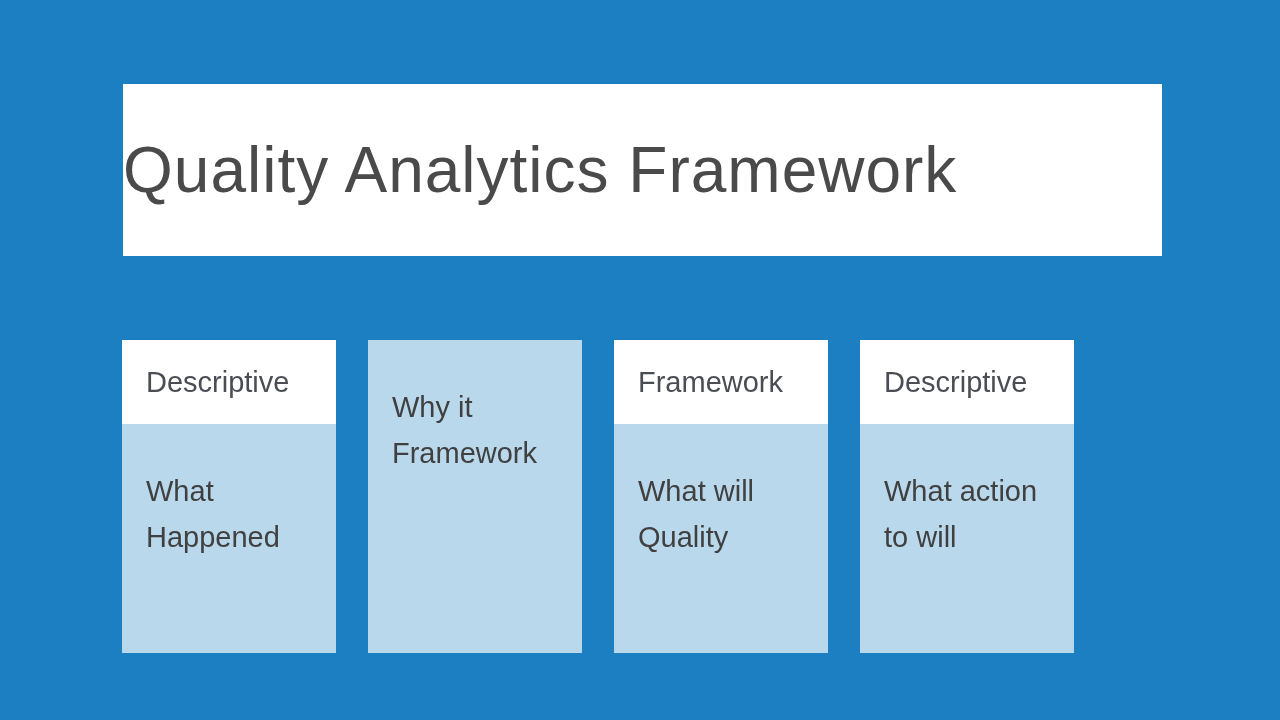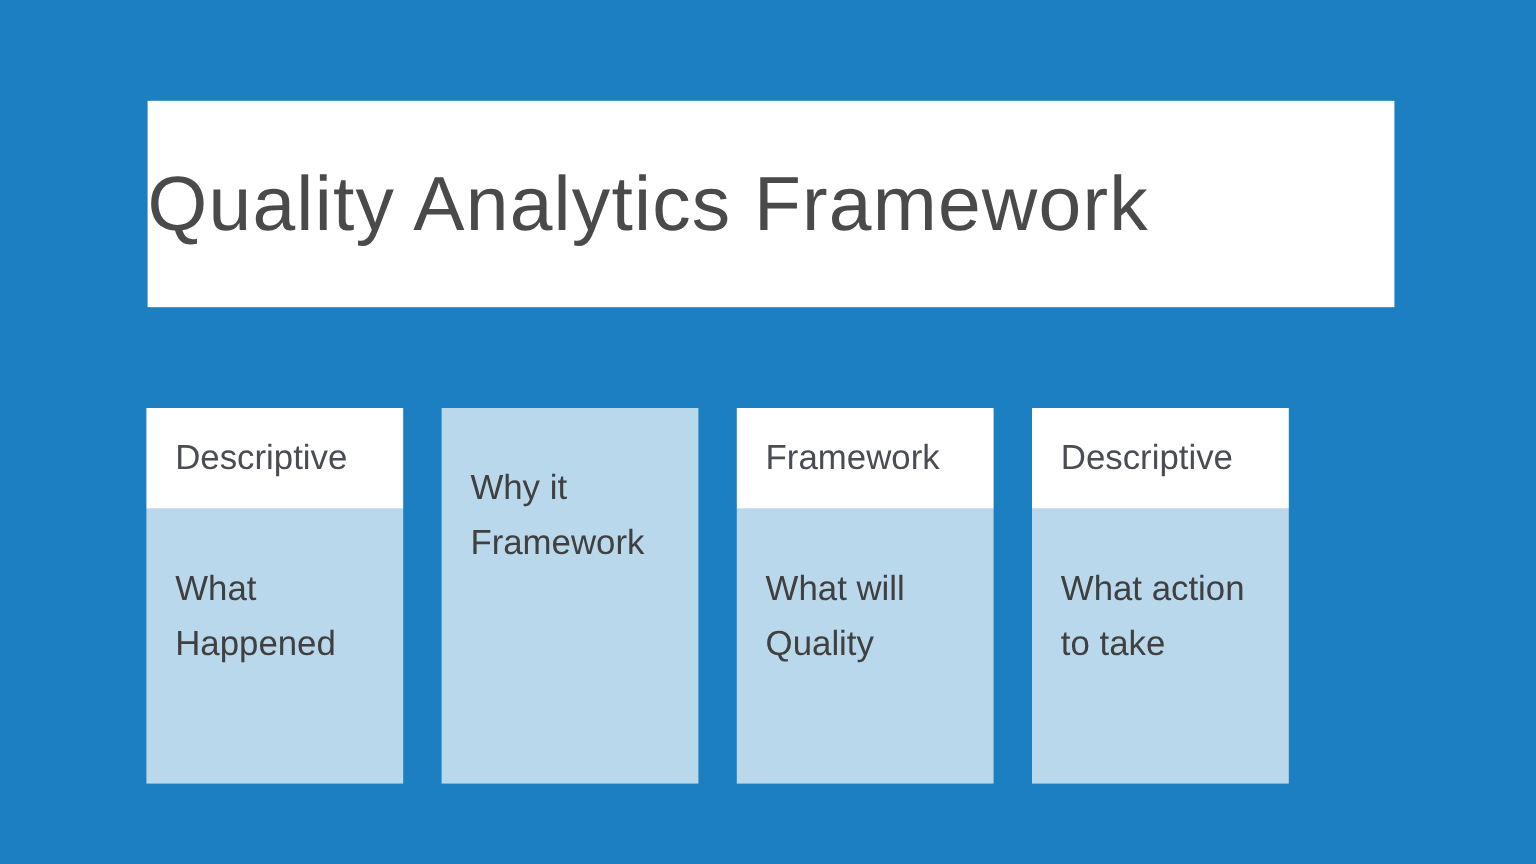--- a/index.html
+++ b/index.html
@@ -117,18 +117,18 @@
 Quality</span>
       </div>
     </div>
 
     <div class="card">
       <div class="card-header">
         <span class="card-header-text">Descriptive</span>
       </div>
       <div class="card-body">
         <span class="card-body-text">What action
-to take</span>
+to will</span>
       </div>
     </div>
 
   </div>
 </div>
 
 </body></html>

